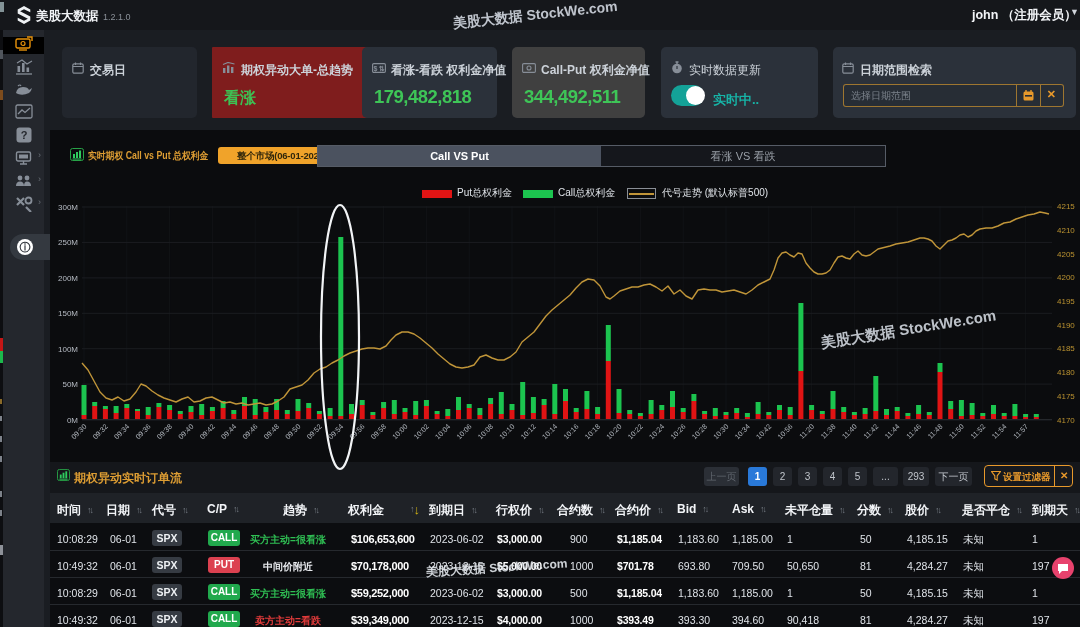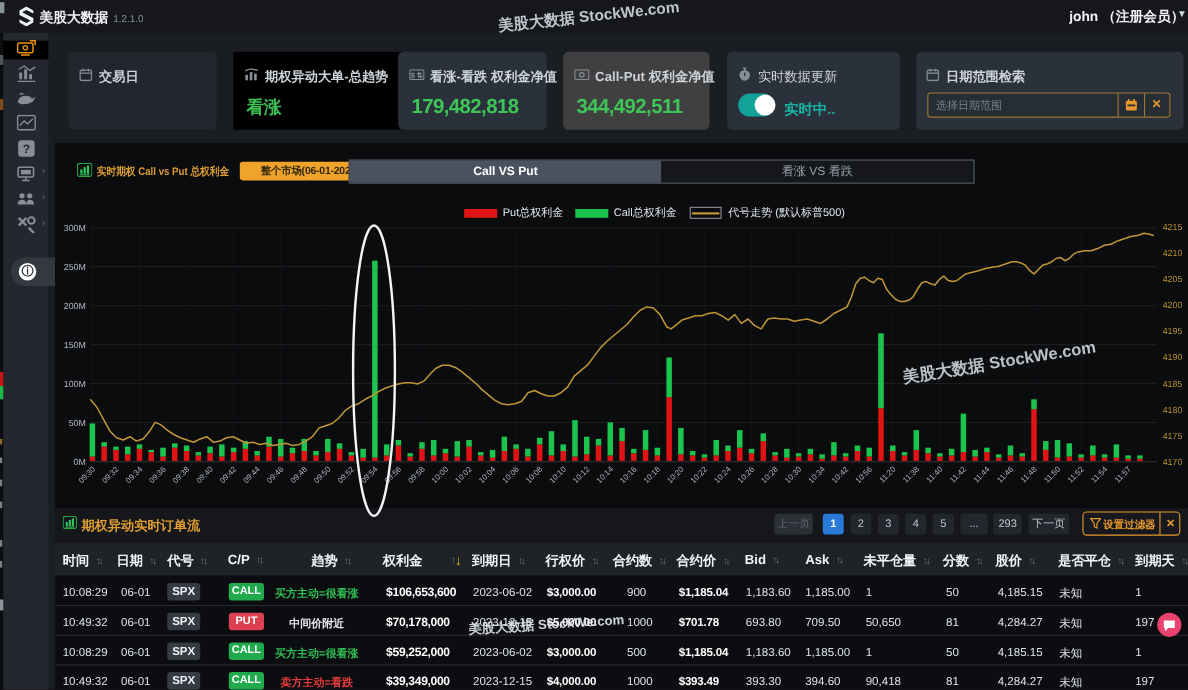--- a/index.html
+++ b/index.html
@@ -83,21 +83,21 @@
 <div style="position:absolute;left:0;top:510px;width:2px;height:6px;background:#7d828a"></div>
 <div style="position:absolute;left:0;top:545px;width:3px;height:10px;background:#aeb3ba;opacity:.8"></div>
 
 <div style="position:absolute;left:62px;top:47px;width:135px;height:71px;background:#22262d;border-radius:5px">
     <svg style="position:absolute;left:10px;top:15px" width="12" height="12" viewBox="0 0 12 12">
       <rect x="0.8" y="1.8" width="10.4" height="9.4" rx="1.5" fill="none" stroke="#878e98" stroke-width="1.2"></rect>
       <path d="M3.5 0.5 v2.5 M8.5 0.5 v2.5 M1 4.5 h10" stroke="#878e98" stroke-width="1.2"></path>
     </svg>
     <div style="position:absolute;top:15px;font-size:12px;font-weight:bold;color:#ccd2d9;white-space:nowrap;left:28px">交易日</div>
   </div>
-<div style="position:absolute;left:212px;top:47px;width:158px;height:71px;background:#000000;border-radius:1px">
+<div style="position:absolute;left:212px;top:47px;width:158px;height:71px;background:#7f1d1d;border-radius:1px">
     <svg style="position:absolute;left:10px;top:15px" width="14" height="12" viewBox="0 0 14 12">
       <rect x="1" y="6" width="2.4" height="5" fill="#878e98"></rect>
       <rect x="5" y="3.5" width="2.4" height="7.5" fill="#878e98"></rect>
       <rect x="9" y="5" width="2.4" height="6" fill="#878e98"></rect>
       <path d="M1 2.5 L6 0.5 L12.5 2" stroke="#878e98" stroke-width="1.2" fill="none"></path>
     </svg>
     <div style="position:absolute;top:15px;font-size:12px;font-weight:bold;color:#ccd2d9;white-space:nowrap;left:29px">期权异动大单-总趋势</div>
     <div style="position:absolute;left:12px;top:41px;font-size:16px;font-weight:bold;color:#3dc154">看涨</div>
   </div>
 <div style="position:absolute;left:362px;top:47px;width:135px;height:71px;background:#2b313a;border-radius:5px">

